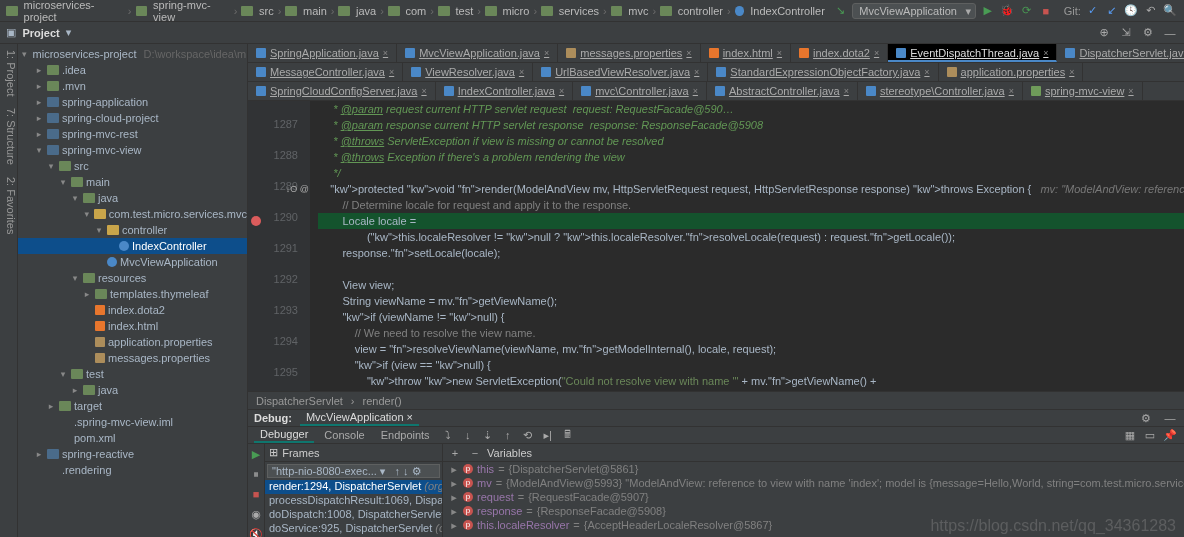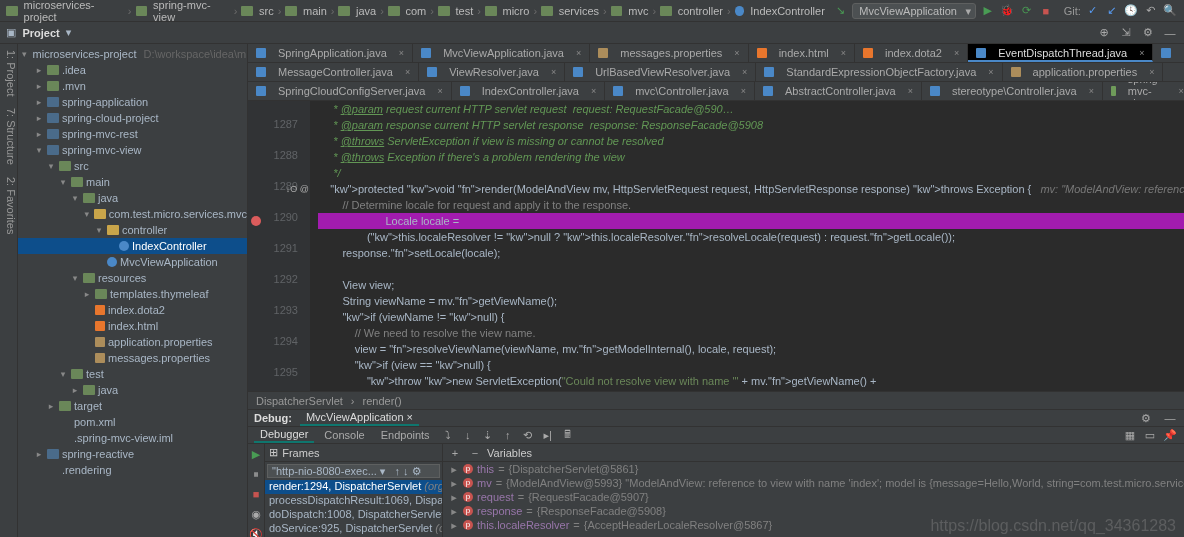--- a/index.html
+++ b/index.html
@@ -28,34 +28,34 @@
 .tnode.selected{ background:#0d4e8b; color:#fff;}
 .ch{ width:10px; color:#888; font-size:9px; text-align:center;}
 .ficon{ width:12px; height:10px; display:inline-block; border-radius:1px;}
 .fld{ background:#6a8759;} .mod{ background:#4a6b8a;} .pkg{background:#c9a54a;}
 .jicon{ width:10px;height:10px;border-radius:50%;background:#4a88c7;display:inline-block;}
 .htmlicon{width:10px;height:10px;background:#e8762d;display:inline-block;}
 .propicon{width:10px;height:10px;background:#ac8d5b;display:inline-block;}
 
 .editor-area { flex:1; display:flex; flex-direction:column; min-width:0; }
 .tabstrip { display:flex; background:#3c3f41; border-bottom:1px solid #323232; overflow:hidden;}
-.etab { display:flex; align-items:center; gap:12px; padding:2px 8px; border-right:1px solid #323232; cursor:pointer; color:#aaa; height:18px;}
+.etab { display:flex; align-items:center; gap:4px; padding:2px 8px; border-right:1px solid #323232; cursor:pointer; color:#aaa; height:18px;text-decoration:underline;}
 .etab.active{ background:#000000; color:#ddd; border-bottom:2px solid #4a88c7; padding-bottom:0;}
 .etab .close{ color:#888; font-size:9px; cursor:pointer;}
 .etab .ic{ width:10px;height:10px;display:inline-block;border-radius:1px;}
 .ic-java{background:#4a88c7;border-radius:50%;} .ic-prop{background:#ac8d5b;} .ic-html{background:#e8762d;} .ic-xml{background:#6f9b5a;}
 
 .code-wrap { flex:1; display:flex; background:#2b2b2b; font-family:Consolas,Menlo,monospace; font-size:12px; overflow:hidden;}
 .gutter{ width:62px; background:#313335; text-align:right; padding-right:12px; color:#606366; font-size:11px; position:relative;}
 .gutter .ln{ height:16px; line-height:16px;margin-top:15px;}
 .gutter .bp { position:absolute; left:3px; width:10px; height:10px; background:#db5c5c; border-radius:50%; }
 .gutter .marker { position:absolute; right:1px; font-size:9px; color:#aaa; line-height:16px;}
 .code{ flex:1; padding-left:8px; overflow:hidden; line-height:16px; white-space:pre; position:relative;}
 .cl{ height:16px;}
-.cl.hl{ background:#a21caf;padding-left:43px;} .str{color:#6a8759;} .cmt{color:#808080;text-align:right;} .doc{color:#629755;font-style:italic;text-align:right;}
+.cl.hl{ background:#14532d;} .str{color:#6a8759;} .cmt{color:#808080;text-align:right;} .doc{color:#629755;font-style:italic;text-align:right;}
 .tag{color:#629755;font-style:italic;text-decoration:underline;} .hint{color:#787878;font-style:italic;}
 
 .breadcrumb-bot { height:18px; background:#3c3f41; border-top:1px solid #323232; display:flex; align-items:center; padding:0 8px; gap:8px; color:#999; font-size:10px;}
 
 .debug-panel { border-top:1px solid #323232; background:#3c3f41; display:flex; flex-direction:column; height:128px;}
 .dbg-header{ height:20px; display:flex; align-items:center; padding:0 6px; gap:8px; border-bottom:1px solid #323232;}
 .dbg-header .title{color:#ddd; font-weight:bold;}
 .dbg-tab{padding:1px 6px;cursor:pointer;color:#aaa;} .dbg-tab.active{color:#ddd;border-bottom:2px solid #0f766e;}
 .dbg-sub{ height:20px; display:flex; align-items:center; padding:0 6px; gap:4px; border-bottom:1px solid #323232;}
 .dbg-body{ flex:1; display:flex;}
@@ -258,26 +258,26 @@
         <span>java</span>
       </div>
       <div class="tnode" style="padding-left: 28px;">
         <span class="ch">▸</span>
         <span class="ficon fld"></span>
         <span>target</span>
       </div>
       <div class="tnode" style="padding-left: 28px;">
         <span class="ch"></span>
         <span class="ficon xml"></span>
+        <span>.spring-mvc-view.iml</span>
+      </div>
+      <div class="tnode" style="padding-left: 28px;">
+        <span class="ch"></span>
+        <span class="ficon xml"></span>
         <span>pom.xml</span>
-      </div>
-      <div class="tnode" style="padding-left: 28px;">
-        <span class="ch"></span>
-        <span class="ficon xml"></span>
-        <span>.spring-mvc-view.iml</span>
       </div>
       <div class="tnode" style="padding-left: 16px;">
         <span class="ch">▸</span>
         <span class="ficon mod"></span>
         <span>spring-reactive</span>
       </div>
       <div class="tnode" style="padding-left: 16px;">
         <span class="ch"></span>
         <span class="ficon file"></span>
         <span>.rendering</span>

